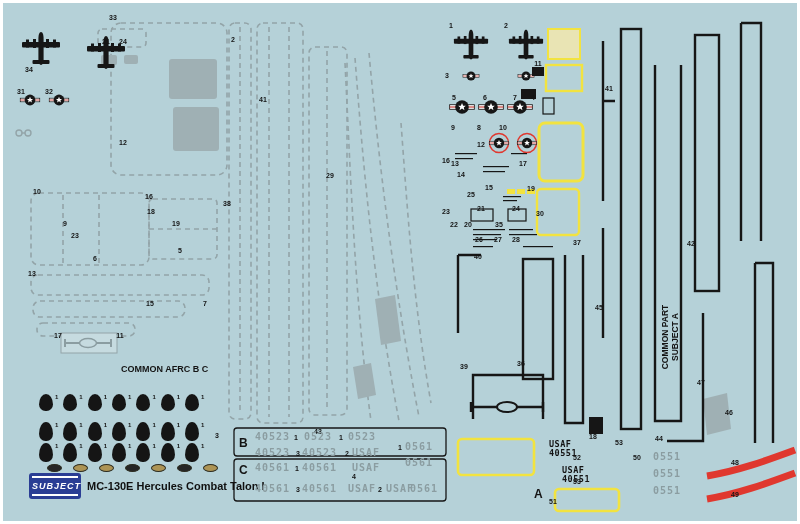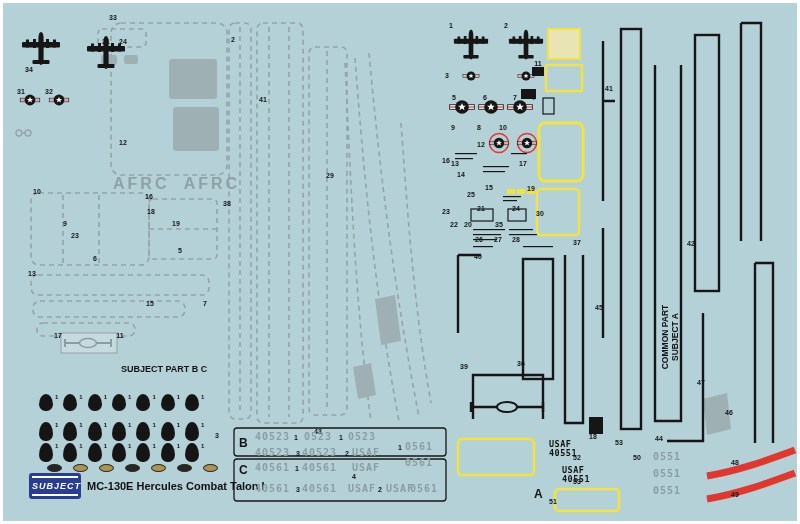--- a/index.html
+++ b/index.html
@@ -195,22 +195,21 @@
         <rect x="231" y="425" width="212" height="28" rx="3"></rect>
         <rect x="231" y="456" width="212" height="42" rx="3"></rect>
       </g>
 
       <g fill="none" stroke="#e0382f" stroke-width="7">
         <path d="M704,473 C735,468 762,458 792,447"></path>
         <path d="M704,496 C735,491 762,481 792,470"></path>
       </g>
     </svg>
 
-    <div class="afrc">AFRC  AFRC</div>
-    <div class="cpbc">SUBJECT PART B C</div>
+    <div class="cpbc">COMMON AFRC B C</div>
 
 
     <div class="subjA">
       <div>COMMON PART</div>
       <div>SUBJECT A</div>
     </div>
 
     <div class="sec" style="left:236px;top:433px;">B</div>
     <div class="sec" style="left:236px;top:460px;">C</div>
     <div class="sec" style="left:531px;top:484px;">A</div>

